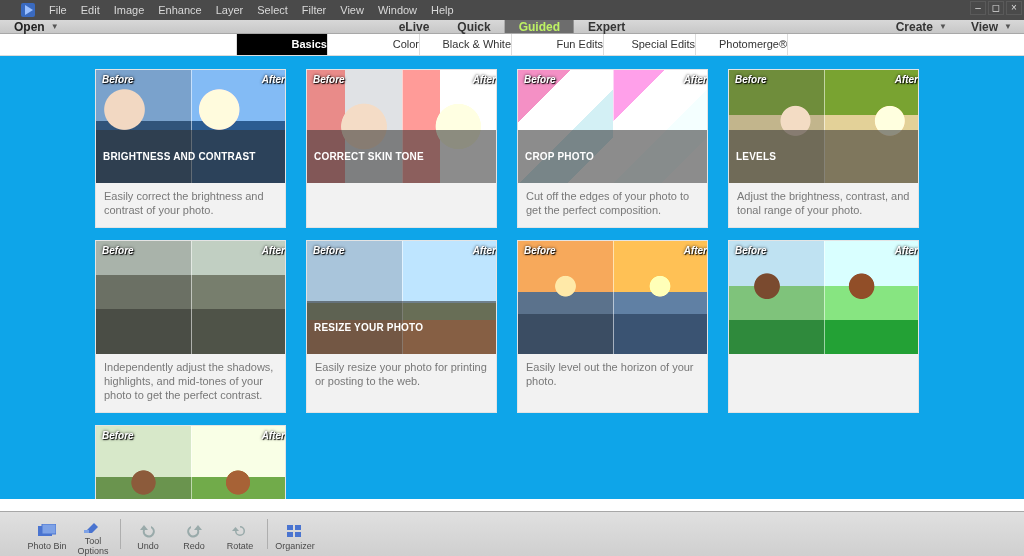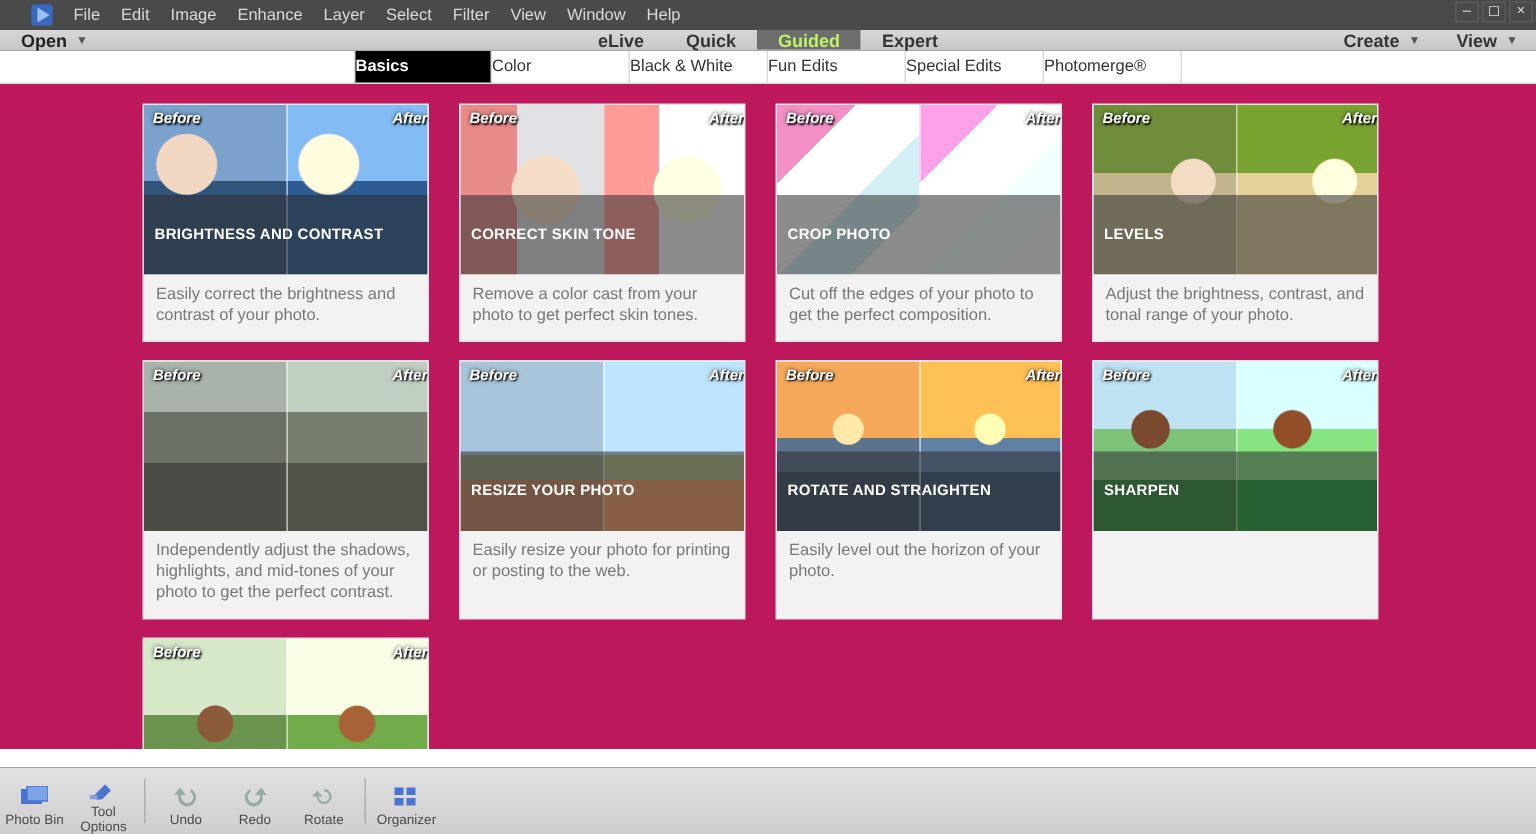--- a/index.html
+++ b/index.html
@@ -30,28 +30,28 @@
   .modebar .right { margin-left:auto; display:flex; height:100%;}
   .modebar .right .rbtn { padding:0 12px; display:flex;align-items:center; font-weight:600; color:#353535; cursor:pointer; gap:6px;}
   .modebar .right .drop { font-size:8px; color:#555;}
 
   
   .subtabs {
     height:22px; background:#fff; border-bottom:1px solid #dcdcdc;
     display:flex; justify-content:center; font-size:11px;
   }
   .subtabs .tab {
-    width:92px; text-align:left; line-height:21px;
+    width:92px; text-align:right; line-height:21px;
     border-right:1px solid #dcdcdc; cursor:pointer; color:#333;
   }
   .subtabs .tab:first-child { border-left:1px solid #dcdcdc;}
   .subtabs .tab.active { background:#000; color:#fff; font-weight:600;}
 
   
-  .content { height:443px; overflow:auto; background:#be185d; }
+  .content { height:443px; overflow:auto; background:#0ea5e9; }
   .grid { display:grid; grid-template-columns:repeat(4, 189px); gap:14px 22px; padding:14px 0 14px 96px;}
   .card {
     width:189px; background:#f2f2f2; box-shadow:0 0 0 1px #e4e4e4;
     display:flex; flex-direction:column; font-size:11px; color:#555;
   }
   .thumb { position:relative; height:113px; overflow:hidden;}
   .thumb .half { position:absolute; top:0; height:100%; width:50%; }
   .thumb .half.l { left:0;}
   .thumb .half.r { right:0; filter:brightness(1.12) contrast(1.08) saturate(1.15);}
   .thumb .divider { position:absolute; left:50%; top:0; width:1px; height:100%; background:rgba(255,255,255,.55);}
@@ -83,21 +83,21 @@
                      linear-gradient(#f7a95b 0 45%, #5b728c 45% 65%, #3b4d63 65% 100%);}
   .ph8 { background: radial-gradient(circle at 40% 40%, #7a4a2f 0 14%, transparent 15%),
                      linear-gradient(#bfe2f2 0 40%, #7fc37b 40% 70%, #2f8a3c 70% 100%);}
   .ph9 { background: radial-gradient(circle at 50% 50%, #8c5b3b 0 16%, transparent 17%),
                      linear-gradient(#d7e8c9 0 45%, #6a944e 45% 100%);}
 
   
   .bottombar {
     position:fixed; bottom:0; left:0; right:0;
     height:45px; background:linear-gradient(#e0e0e0,#cfcfcf); border-top:1px solid #a7a7a7;
-    display:flex; align-items:center; font-size:9px; color:#4a4a4a;
+    display:flex; align-items:center; font-size:9px; color:#4a4a4a;padding-left:24px;
   }
   .bottombar .tool { width:46px; text-align:center; cursor:pointer; padding-top:3px;}
   .bottombar .tool .ico { height:20px; display:flex; align-items:center; justify-content:center; color:#4a74d0;}
   .bottombar .tool .ico.gray { color:#888;}
   .bottombar .sep { width:1px; height:30px; background:#aeaeae; margin:0 4px;}
 </style>
 </head>
 <body>
 
 <div class="menubar">
@@ -181,21 +181,20 @@
             <div class="ph ph2"></div>
           </div>
           <div class="half r">
             <div class="ph ph2"></div>
           </div>
           <div class="divider"></div>
         <span class="ba-label before">Before</span>
         <span class="ba-label after">After</span>
         <div class="title-bar">CORRECT SKIN TONE</div>
       </div>
-      <div class="desc">Remove a color cast from your photo to get perfect skin tones.</div>
     </div>
 
     <div class="card">
       <div class="thumb">
         <div class="half l">
             <div class="ph ph3"></div>
           </div>
           <div class="half r">
             <div class="ph ph3"></div>
           </div>
@@ -258,37 +257,35 @@
       <div class="thumb">
         <div class="half l">
             <div class="ph ph7"></div>
           </div>
           <div class="half r">
             <div class="ph ph7"></div>
           </div>
           <div class="divider"></div>
         <span class="ba-label before">Before</span>
         <span class="ba-label after">After</span>
-        <div class="title-bar">ROTATE AND STRAIGHTEN</div>
       </div>
       <div class="desc">Easily level out the horizon of your photo.</div>
     </div>
 
     <div class="card">
       <div class="thumb">
         <div class="half l">
             <div class="ph ph8"></div>
           </div>
           <div class="half r">
             <div class="ph ph8"></div>
           </div>
           <div class="divider"></div>
         <span class="ba-label before">Before</span>
         <span class="ba-label after">After</span>
-        <div class="title-bar">SHARPEN</div>
       </div>
     </div>
 
     <div class="card">
       <div class="thumb">
         <div class="half l">
             <div class="ph ph9"></div>
           </div>
           <div class="half r">
             <div class="ph ph9"></div>

